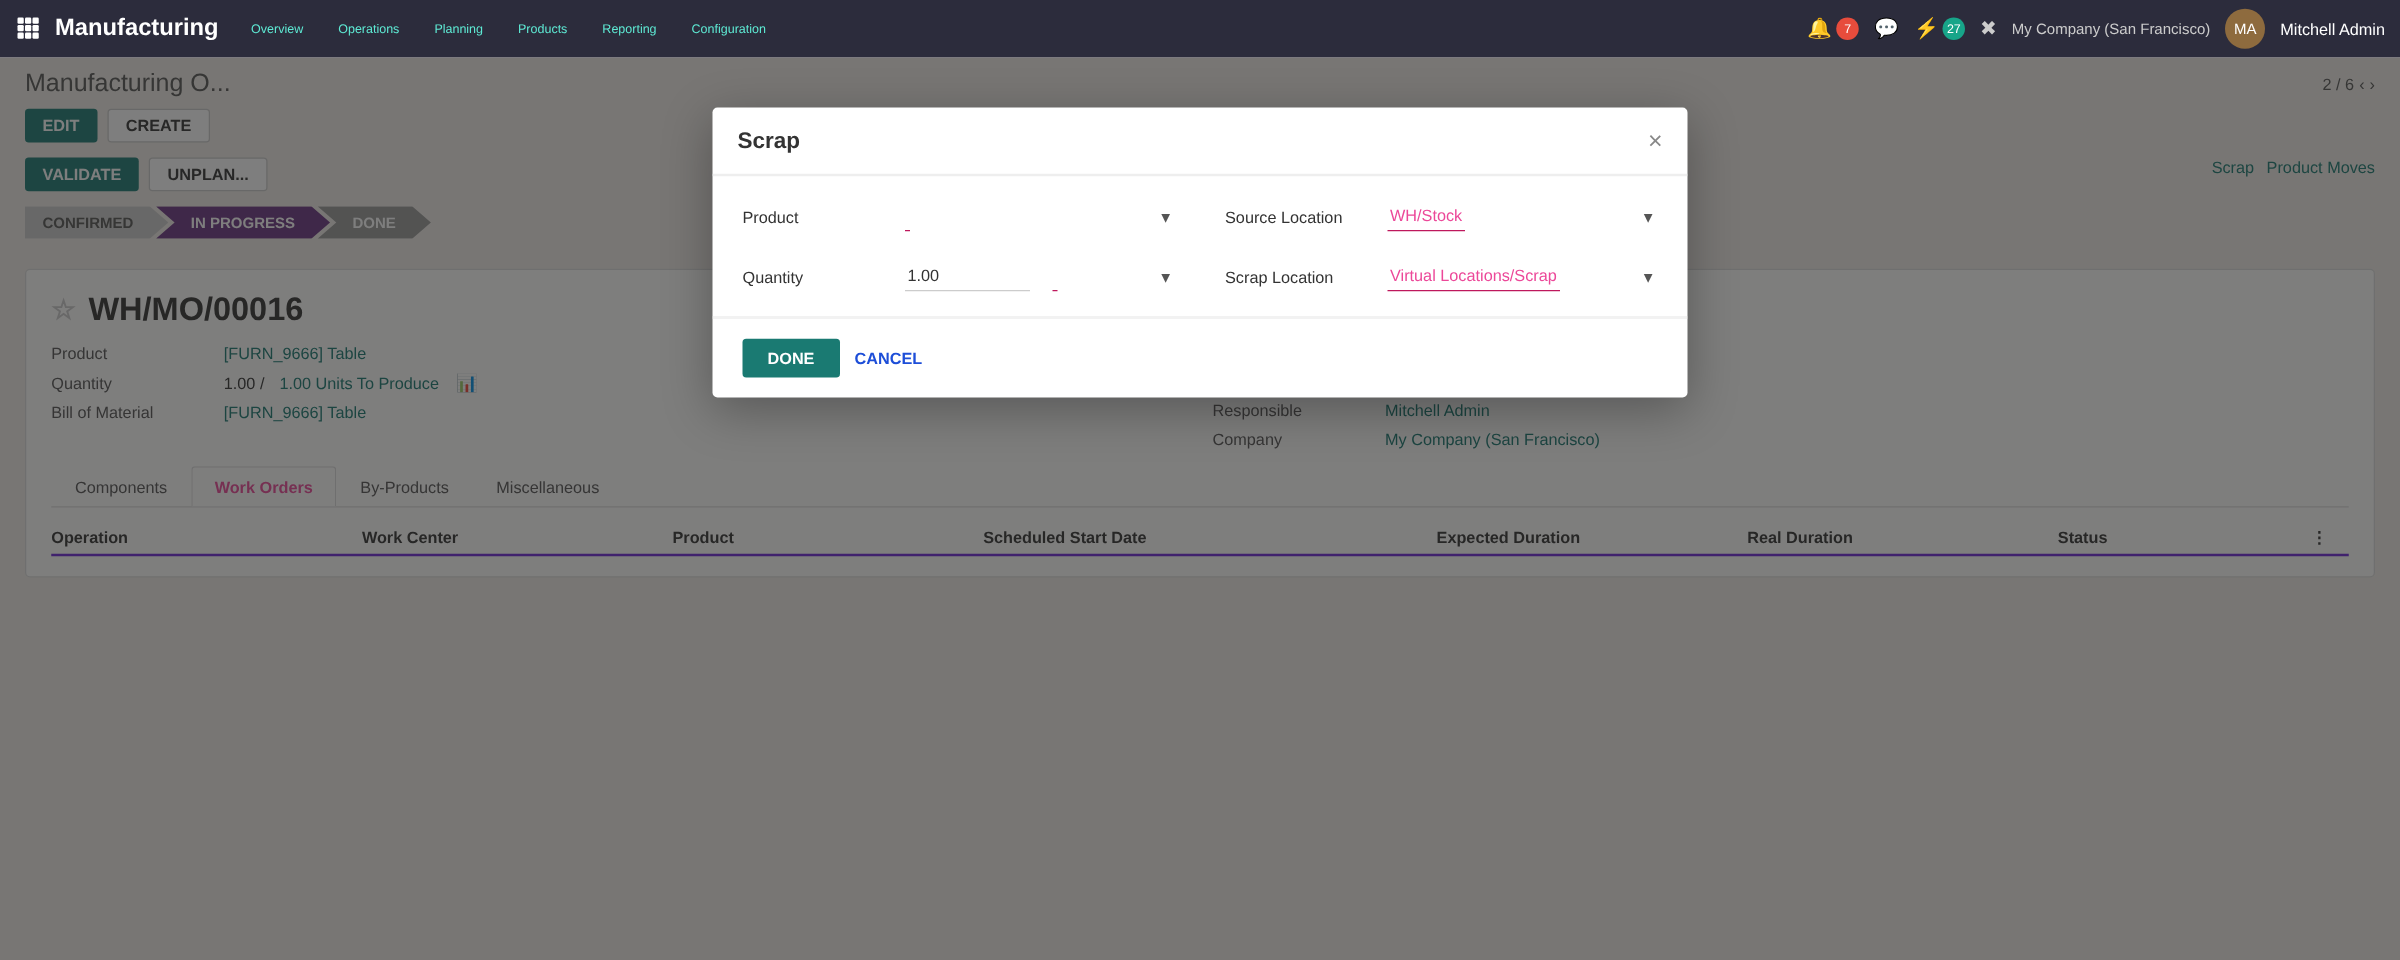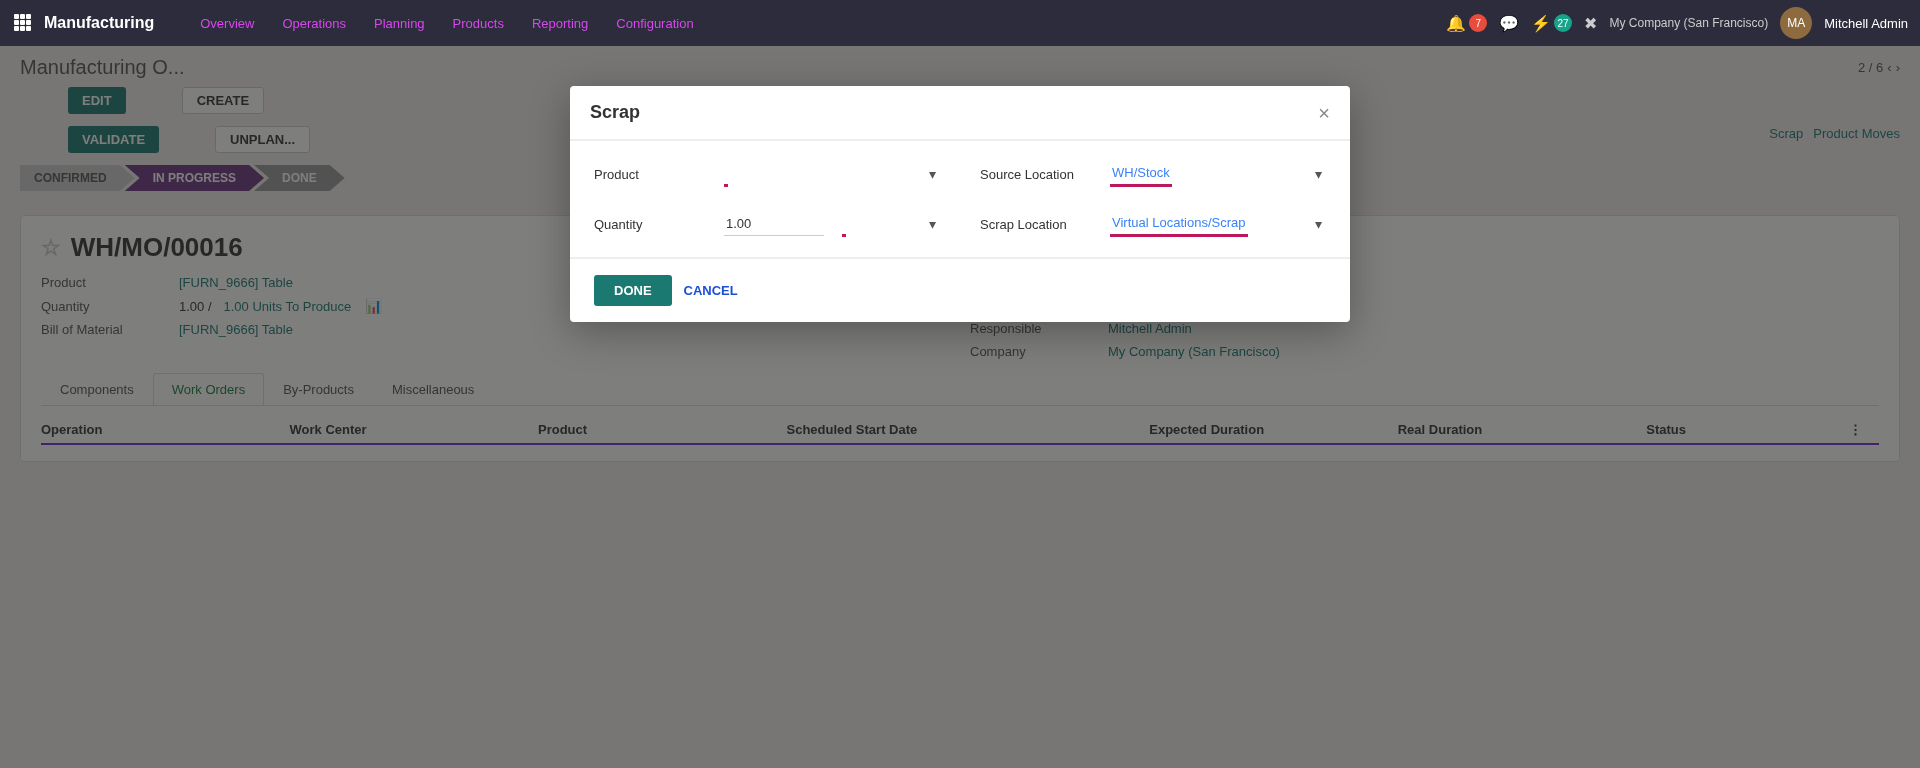--- a/index.html
+++ b/index.html
@@ -9,38 +9,38 @@
     .top-nav {
       background: #2c2c3c;
       color: #fff;
       height: 46px;
       display: flex;
       align-items: center;
       padding: 0 12px;
       gap: 0;
     }
     .nav-grid-icon { margin-right: 12px; cursor: pointer; }
-    .nav-brand { font-size: 16px; font-weight: 600; margin-right: 32px; color: #fff; }
+    .nav-brand { font-size: 19px; font-weight: 600; margin-right: 12px; color: #fff; }
     .nav-links { display: flex; gap: 0; }
-    .nav-link { color: #d946ef; padding: 0 14px; height: 46px; display: flex; align-items: center; font-size: 13px; cursor: pointer; }
+    .nav-link { color: #5eead4; padding: 0 14px; height: 46px; display: flex; align-items: center; font-size: 10px; cursor: pointer; }
     .nav-right { margin-left: auto; display: flex; align-items: center; gap: 12px; }
     .nav-badge { background: #e74c3c; color: #fff; border-radius: 50%; width: 18px; height: 18px; font-size: 10px; display: flex; align-items: center; justify-content: center; }
     .nav-badge-teal { background: #17a589; }
     .nav-company { color: #ccc; font-size: 12px; }
     .nav-avatar { width: 32px; height: 32px; border-radius: 50%; background: #8e6b3e; display: flex; align-items: center; justify-content: center; color: #fff; font-size: 12px; cursor: pointer; }
     .nav-user { color: #fff; font-size: 13px; }
 
     
     .page-wrapper { position: relative; height: calc(768px - 46px); overflow: hidden; }
 
     
     .bg-page { padding: 10px 20px; opacity: 0.85; }
     .page-header { display: flex; align-items: center; gap: 10px; margin-bottom: 8px; }
     .page-title { font-size: 20px; color: #555; text-align: right; }
-    .btn { display: inline-flex; align-items: center; padding: 5px 14px; border-radius: 3px; cursor: pointer; font-size: 13px; font-weight: 600; border: none; margin-left: 48px; }
+    .btn { display: inline-flex; align-items: center; padding: 5px 14px; border-radius: 3px; cursor: pointer; font-size: 13px; font-weight: 600; border: none; }
     .btn-teal { background: #1a7a72; color: #fff; }
     .btn-outline { background: #fff; color: #333; border: 1px solid #ccc; }
     .btn-row { display: flex; gap: 8px; margin-bottom: 12px; }
     .pagination { margin-left: auto; display: flex; align-items: center; gap: 4px; color: #555; font-size: 13px; }
 
     
     .status-bar { display: flex; align-items: center; gap: 0; margin-bottom: 12px; }
     .status-step { padding: 6px 20px 6px 30px; font-size: 12px; font-weight: 600; color: #555; background: #ddd; position: relative; }
     .arrow-shape { clip-path: polygon(0 0, calc(100% - 15px) 0, 100% 50%, calc(100% - 15px) 100%, 0 100%, 15px 50%); }
     .arrow-shape-first { clip-path: polygon(0 0, calc(100% - 15px) 0, 100% 50%, calc(100% - 15px) 100%, 0 100%); }
@@ -53,21 +53,21 @@
     .field-row { display: flex; align-items: center; gap: 8px; }
     .field-label { color: #555; font-size: 13px; min-width: 130px; }
     .field-value { color: #1a7a72; font-size: 13px; cursor: pointer; }
     .field-value-dark { color: #333; font-size: 13px; }
     .field-value-red { color: #c0392b; font-size: 13px; }
     .lot-btn { background: #1a7a72; color: #fff; border: none; border-radius: 3px; padding: 2px 8px; font-size: 12px; cursor: pointer; }
 
     
     .tabs { display: flex; gap: 0; border-bottom: 1px solid #ddd; margin-bottom: 10px; }
     .tab { padding: 8px 18px; font-size: 13px; color: #555; cursor: pointer; border: 1px solid transparent; border-bottom: none; }
-    .tab.active { border-color: #ddd; background: #fff; border-radius: 3px 3px 0 0; color: #15803d; font-weight: 400; }
+    .tab.active { border-color: #ddd; background: #fff; border-radius: 3px 3px 0 0; color: #ec4899; font-weight: 700; }
     .tab-table-header { display: flex; align-items: center; font-size: 13px; font-weight: 600; color: #333; padding: 6px 0; border-bottom: 2px solid #6d28d9; gap: 20px; }
     .col-op { flex: 1; }
     .col-wc { flex: 1; }
     .col-prod { flex: 1; }
     .col-ssd { flex: 1.5; }
     .col-ed { flex: 1; }
     .col-rd { flex: 1; }
     .col-st { flex: 0.8; }
     .col-menu { width: 30px; }
 
@@ -108,24 +108,24 @@
       border-bottom: 1px solid #ccc;
       padding: 4px 2px;
       font-size: 13px;
       color: #333;
       outline: none;
       background: transparent;
     }
     .modal-select {
       flex: 1;
       border: none;
-      border-bottom: 3px solid #be185d;
+      border-bottom: 1px solid #be185d;
       padding: 4px 2px;
       font-size: 13px;
-      color: #3b82f6;
+      color: #ec4899;
       outline: none;
       background: transparent;
       appearance: none;
       cursor: pointer;
     }
     .modal-select-wrapper { flex: 1; position: relative; }
     .modal-select-wrapper::after { content: '▾'; position: absolute; right: 4px; top: 50%; transform: translateY(-50%); color: #555; pointer-events: none; }
     .modal-footer { padding: 16px 24px; display: flex; align-items: center; gap: 12px; border-top: 1px solid #eee; }
     .btn-done { background: #1a7a72; color: #fff; border: none; padding: 8px 20px; border-radius: 3px; font-size: 13px; font-weight: 600; cursor: pointer; }
     .btn-cancel { background: none; border: none; color: #1d4ed8; font-size: 13px; font-weight: 600; cursor: pointer; }

